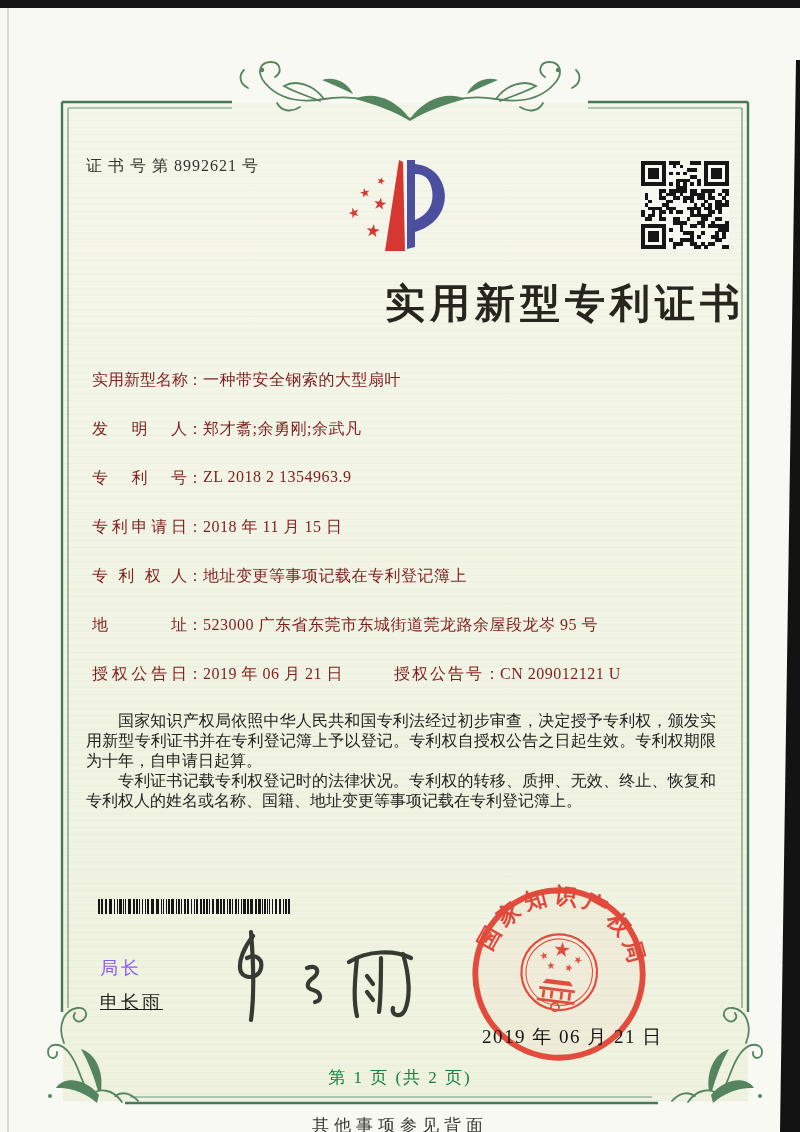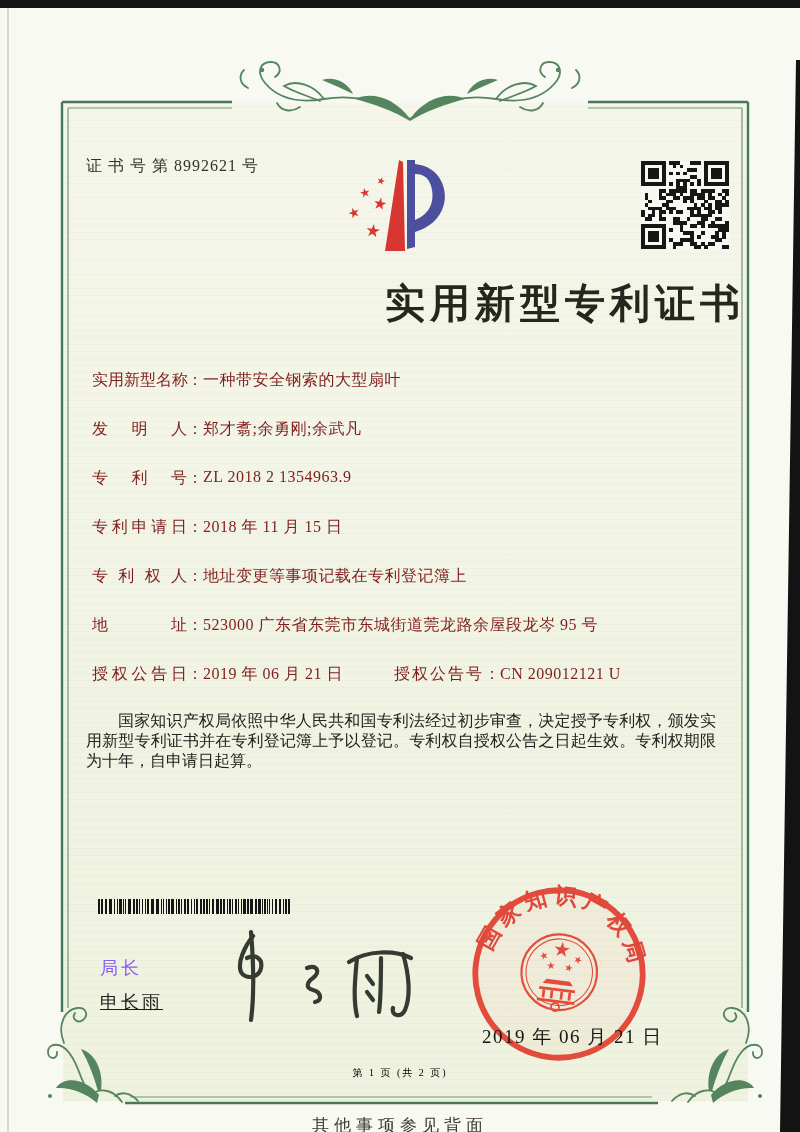--- a/index.html
+++ b/index.html
@@ -36,21 +36,21 @@
     text-align:justify;text-justify:inter-ideograph;color:#222220;margin-top:11px;}
   #paras p{margin:0;text-indent:2em;}
   #barcode{left:98px;top:899px;width:195px;height:15px;}
   #sig-title{left:100px;top:956px;font-family:"Liberation Sans","DejaVu Sans",sans-serif;
     font-size:18px;letter-spacing:3px;color:#8b5cf6;font-weight:500;}
   #sig-name{left:100px;top:990px;font-family:"Liberation Sans","DejaVu Sans",sans-serif;
     font-size:18px;letter-spacing:3px;color:#1d1d1a;font-weight:500;text-decoration:underline;}
   #signature{left:215px;top:928px;width:210px;height:95px;}
   #seal{left:469px;top:884px;width:180px;height:180px;}
   #seal-date{left:482px;top:1024px;font-size:19px;letter-spacing:1.5px;color:#141412;}
-  #footer-page{left:55px;top:1066px;width:690px;text-align:center;font-size:10px;color:#000000;letter-spacing:2px;}
+  #footer-page{left:55px;top:1066px;width:690px;text-align:center;font-size:17px;color:#15803d;letter-spacing:2px;}
   #back-note{left:55px;top:1116px;width:690px;text-align:center;font-size:17px;color:#3a3a33;letter-spacing:5px;line-height:1.2;}
 </style>
 </head>
 <body>
 
 <svg width="0" height="0" style="position:absolute" aria-hidden="true">
   <defs>
     <polygon id="star5" points="0,-1 0.2245,-0.309 0.951,-0.309 0.3633,0.118 0.5878,0.809 0,0.382 -0.5878,0.809 -0.3633,0.118 -0.951,-0.309 -0.2245,-0.309"></polygon>
   </defs>
 </svg>
@@ -429,20 +429,21 @@
   <div class="frow">
     <span class="flabel">授权公告日</span><span class="fcolon">：</span><span class="fval">2019 年 06 月 21 日</span>
     <span class="grant">
       <span class="glabel">授权公告号</span><span class="fcolon">：</span><span class="fval">CN 209012121 U</span>
     </span>
   </div>
 </div>
 
 <div class="abs" id="paras">
   <p>国家知识产权局依照中华人民共和国专利法经过初步审查，决定授予专利权，颁发实用新型专利证书并在专利登记簿上予以登记。专利权自授权公告之日起生效。专利权期限为十年，自申请日起算。</p>
+  <p>专利证书记载专利权登记时的法律状况。专利权的转移、质押、无效、终止、恢复和专利权人的姓名或名称、国籍、地址变更等事项记载在专利登记簿上。</p>
 </div>
 
 <svg class="abs" id="barcode" viewBox="0 0 195 15" preserveAspectRatio="none">
   <g id="barcode-bars" fill="#151515">
       <rect x="0" y="0" width="2" height="15"></rect>
       <rect x="3" y="0" width="2" height="15"></rect>
       <rect x="7" y="0" width="2" height="15"></rect>
       <rect x="11" y="0" width="3" height="15"></rect>
       <rect x="16" y="0" width="1" height="15"></rect>
       <rect x="19" y="0" width="1" height="15"></rect>

